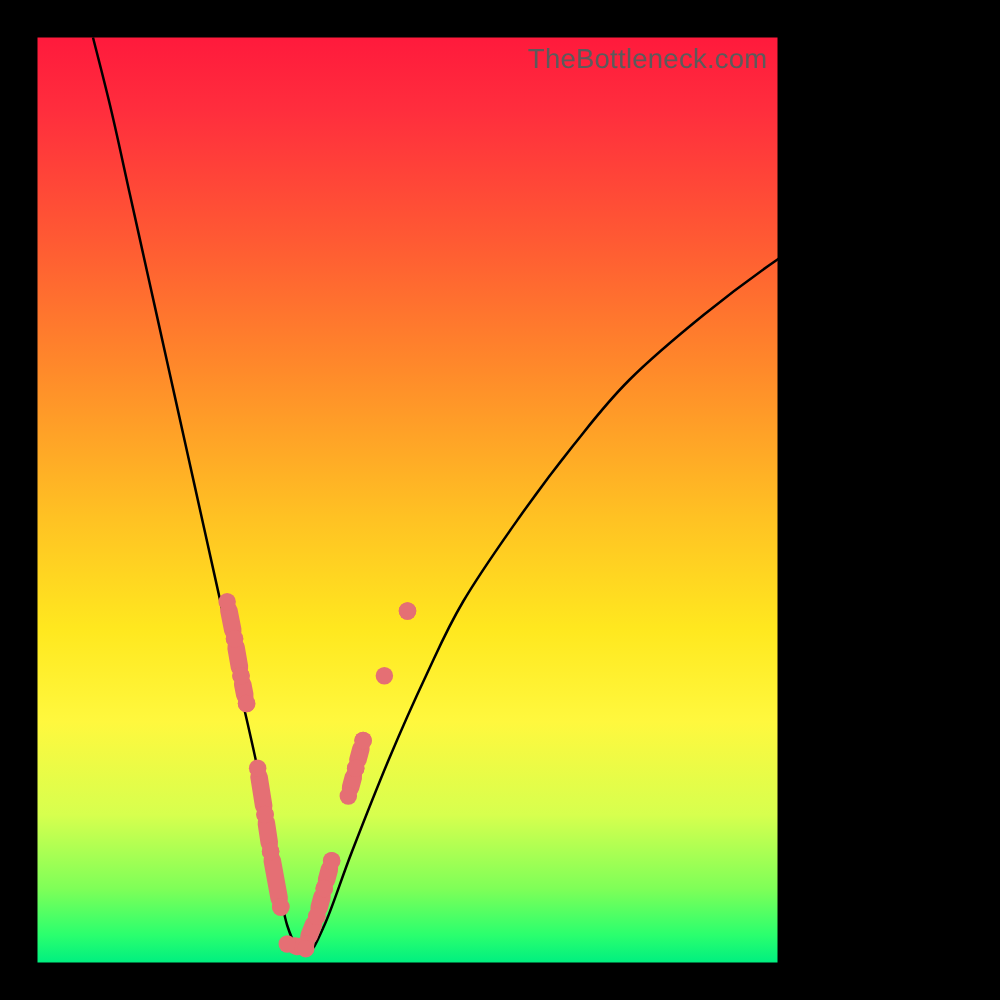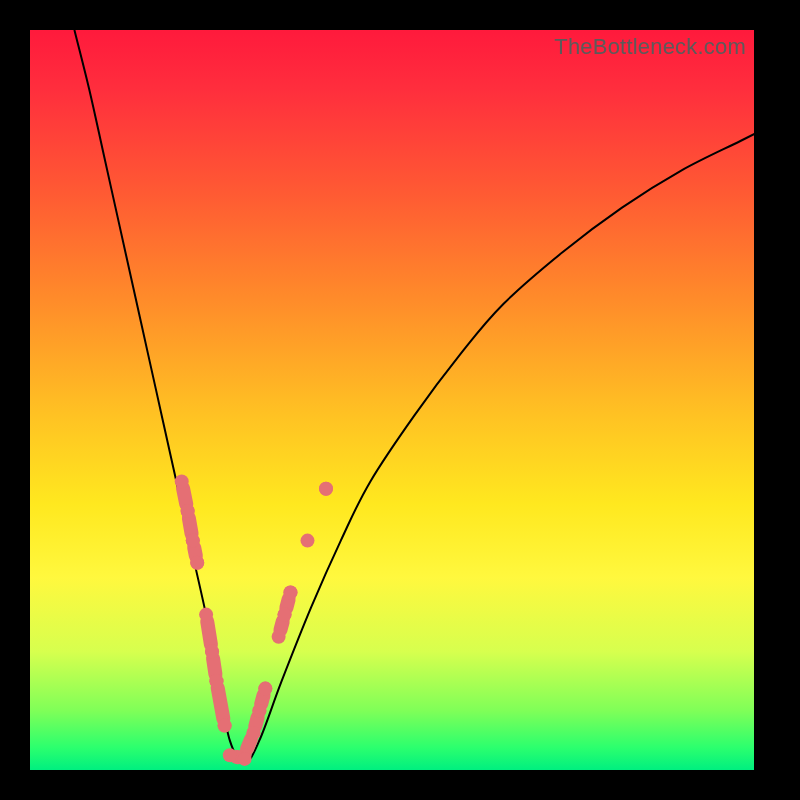--- a/index.html
+++ b/index.html
@@ -14,21 +14,21 @@
   .frame {
     position: relative;
     width: 800px;
     height: 800px;
     background: #000;
   }
   .plot-area {
     position: absolute;
     left: 30px;
     top: 30px;
-    width: 724px;
+    width: 592px;
     height: 740px;
     background: linear-gradient(to bottom,
       #ff1a3c 0%,
       #ff2e3d 8%,
       #ff5a33 22%,
       #ff8a2a 36%,
       #ffc223 52%,
       #ffe81f 64%,
       #fff83e 74%,
       #d7ff4e 84%,

